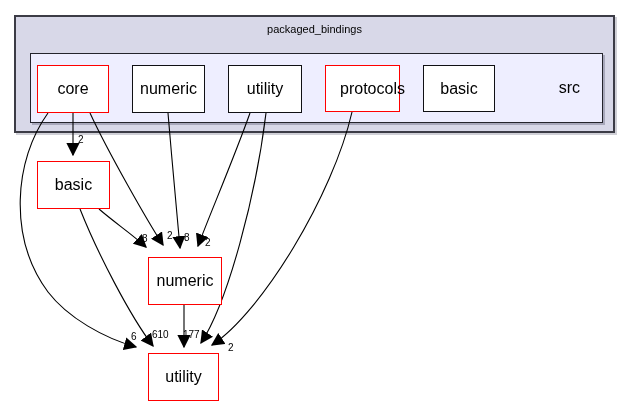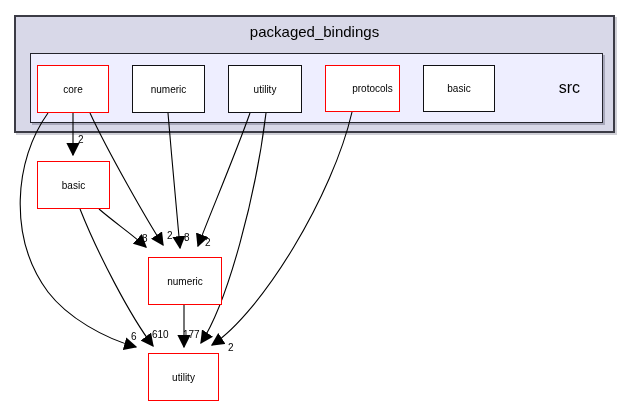--- a/index.html
+++ b/index.html
@@ -12,38 +12,38 @@
   }
   .cluster{position:absolute;box-sizing:border-box;}
   .cluster.outer{
     left:14px;top:15px;width:601px;height:118px;
     background:#d8d8e8;
     border:2px solid #3c3c46;
     box-shadow:2px 2px 0 rgba(120,120,140,0.35);
   }
   .cluster-title{
     position:absolute;left:0;right:0;top:6px;
-    text-align:center;font-size:15px;color:#000;
+    text-align:center;font-size:11px;color:#000;
   }
   .cluster.inner{
     left:30px;top:53px;width:573px;height:70px;
     background:#eeeeff;
     border:1.5px solid #24242c;
     box-shadow:2px 2px 0 rgba(130,130,150,0.55);
   }
   .inner-label{
     position:absolute;right:22px;top:0;height:100%;
     display:flex;align-items:center;
     font-size:16px;color:#000;
   }
   .node{
     position:absolute;box-sizing:border-box;
     background:#ffffff;
     display:flex;align-items:center;justify-content:center;
-    font-size:10px;color:#000;
+    font-size:16px;color:#000;
   }
   .node.red{border:1.4px solid #ff0000;}
   .node.dark{border:1.4px solid #101014;}
   svg.edges{position:absolute;left:0;top:0;pointer-events:none;}
   .edge{stroke:#000000;stroke-width:1.1;fill:none;}
   .edge-label{font-family:"Liberation Sans",sans-serif;font-size:10px;fill:#000;}
 </style>
 </head>
 <body>
 

